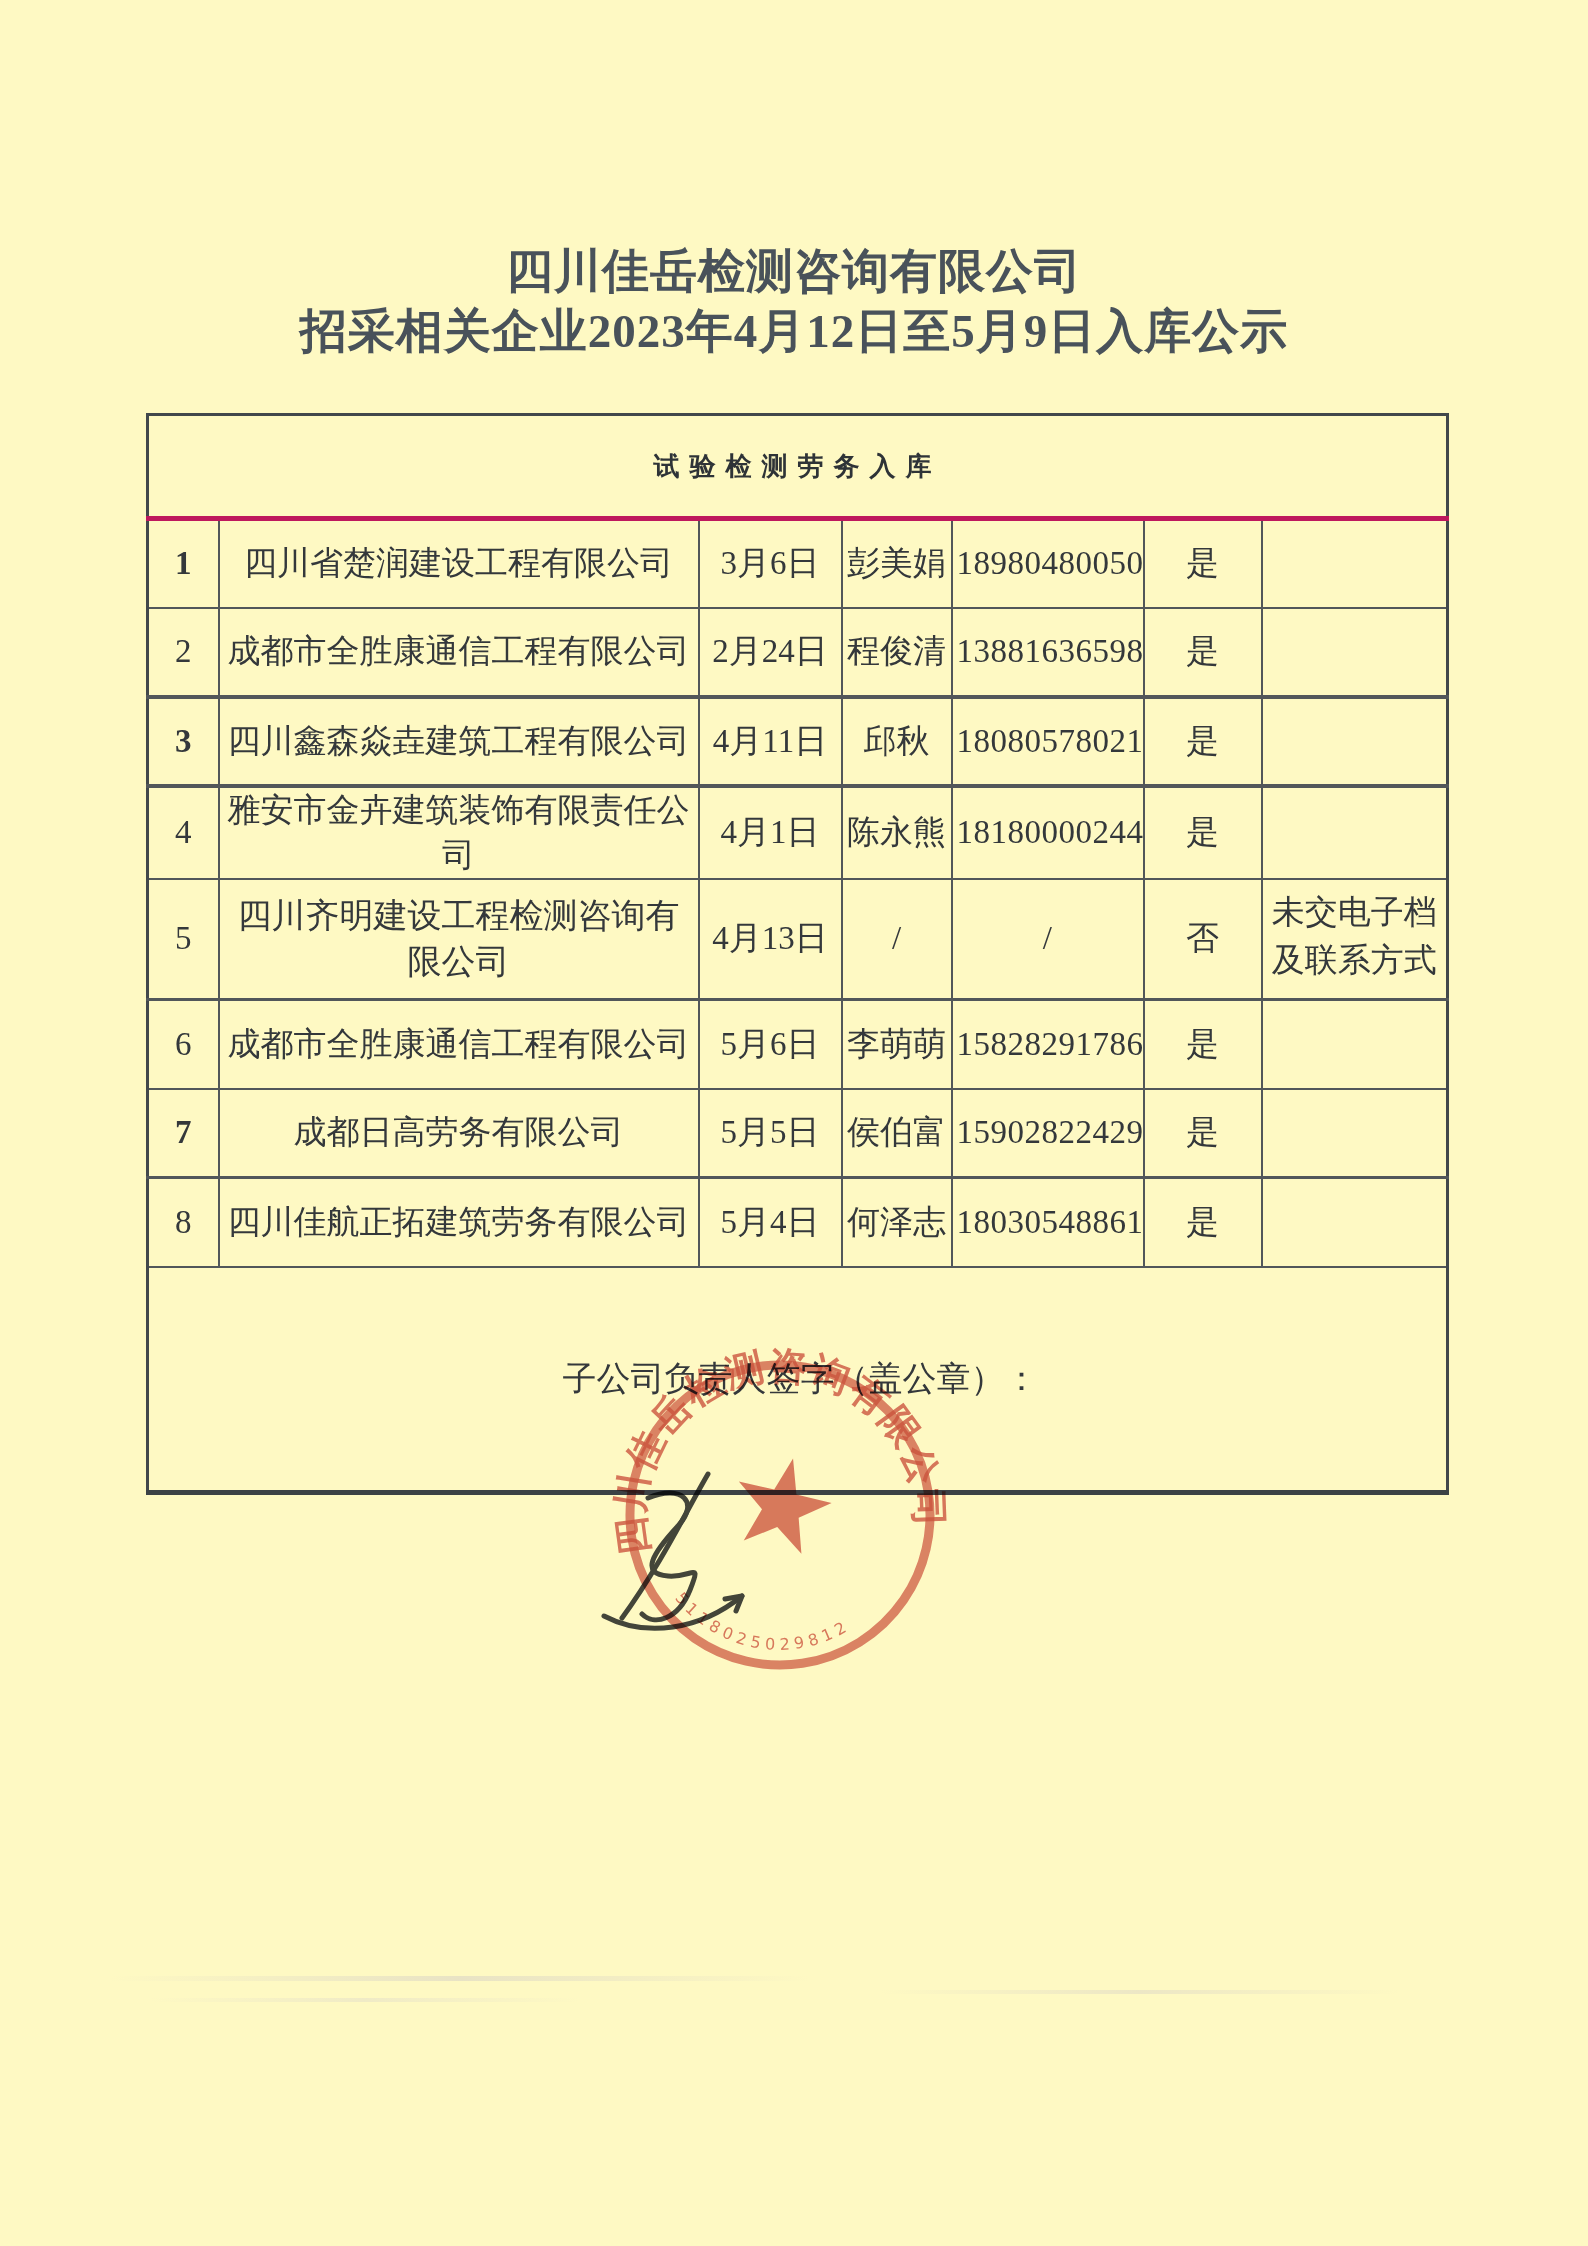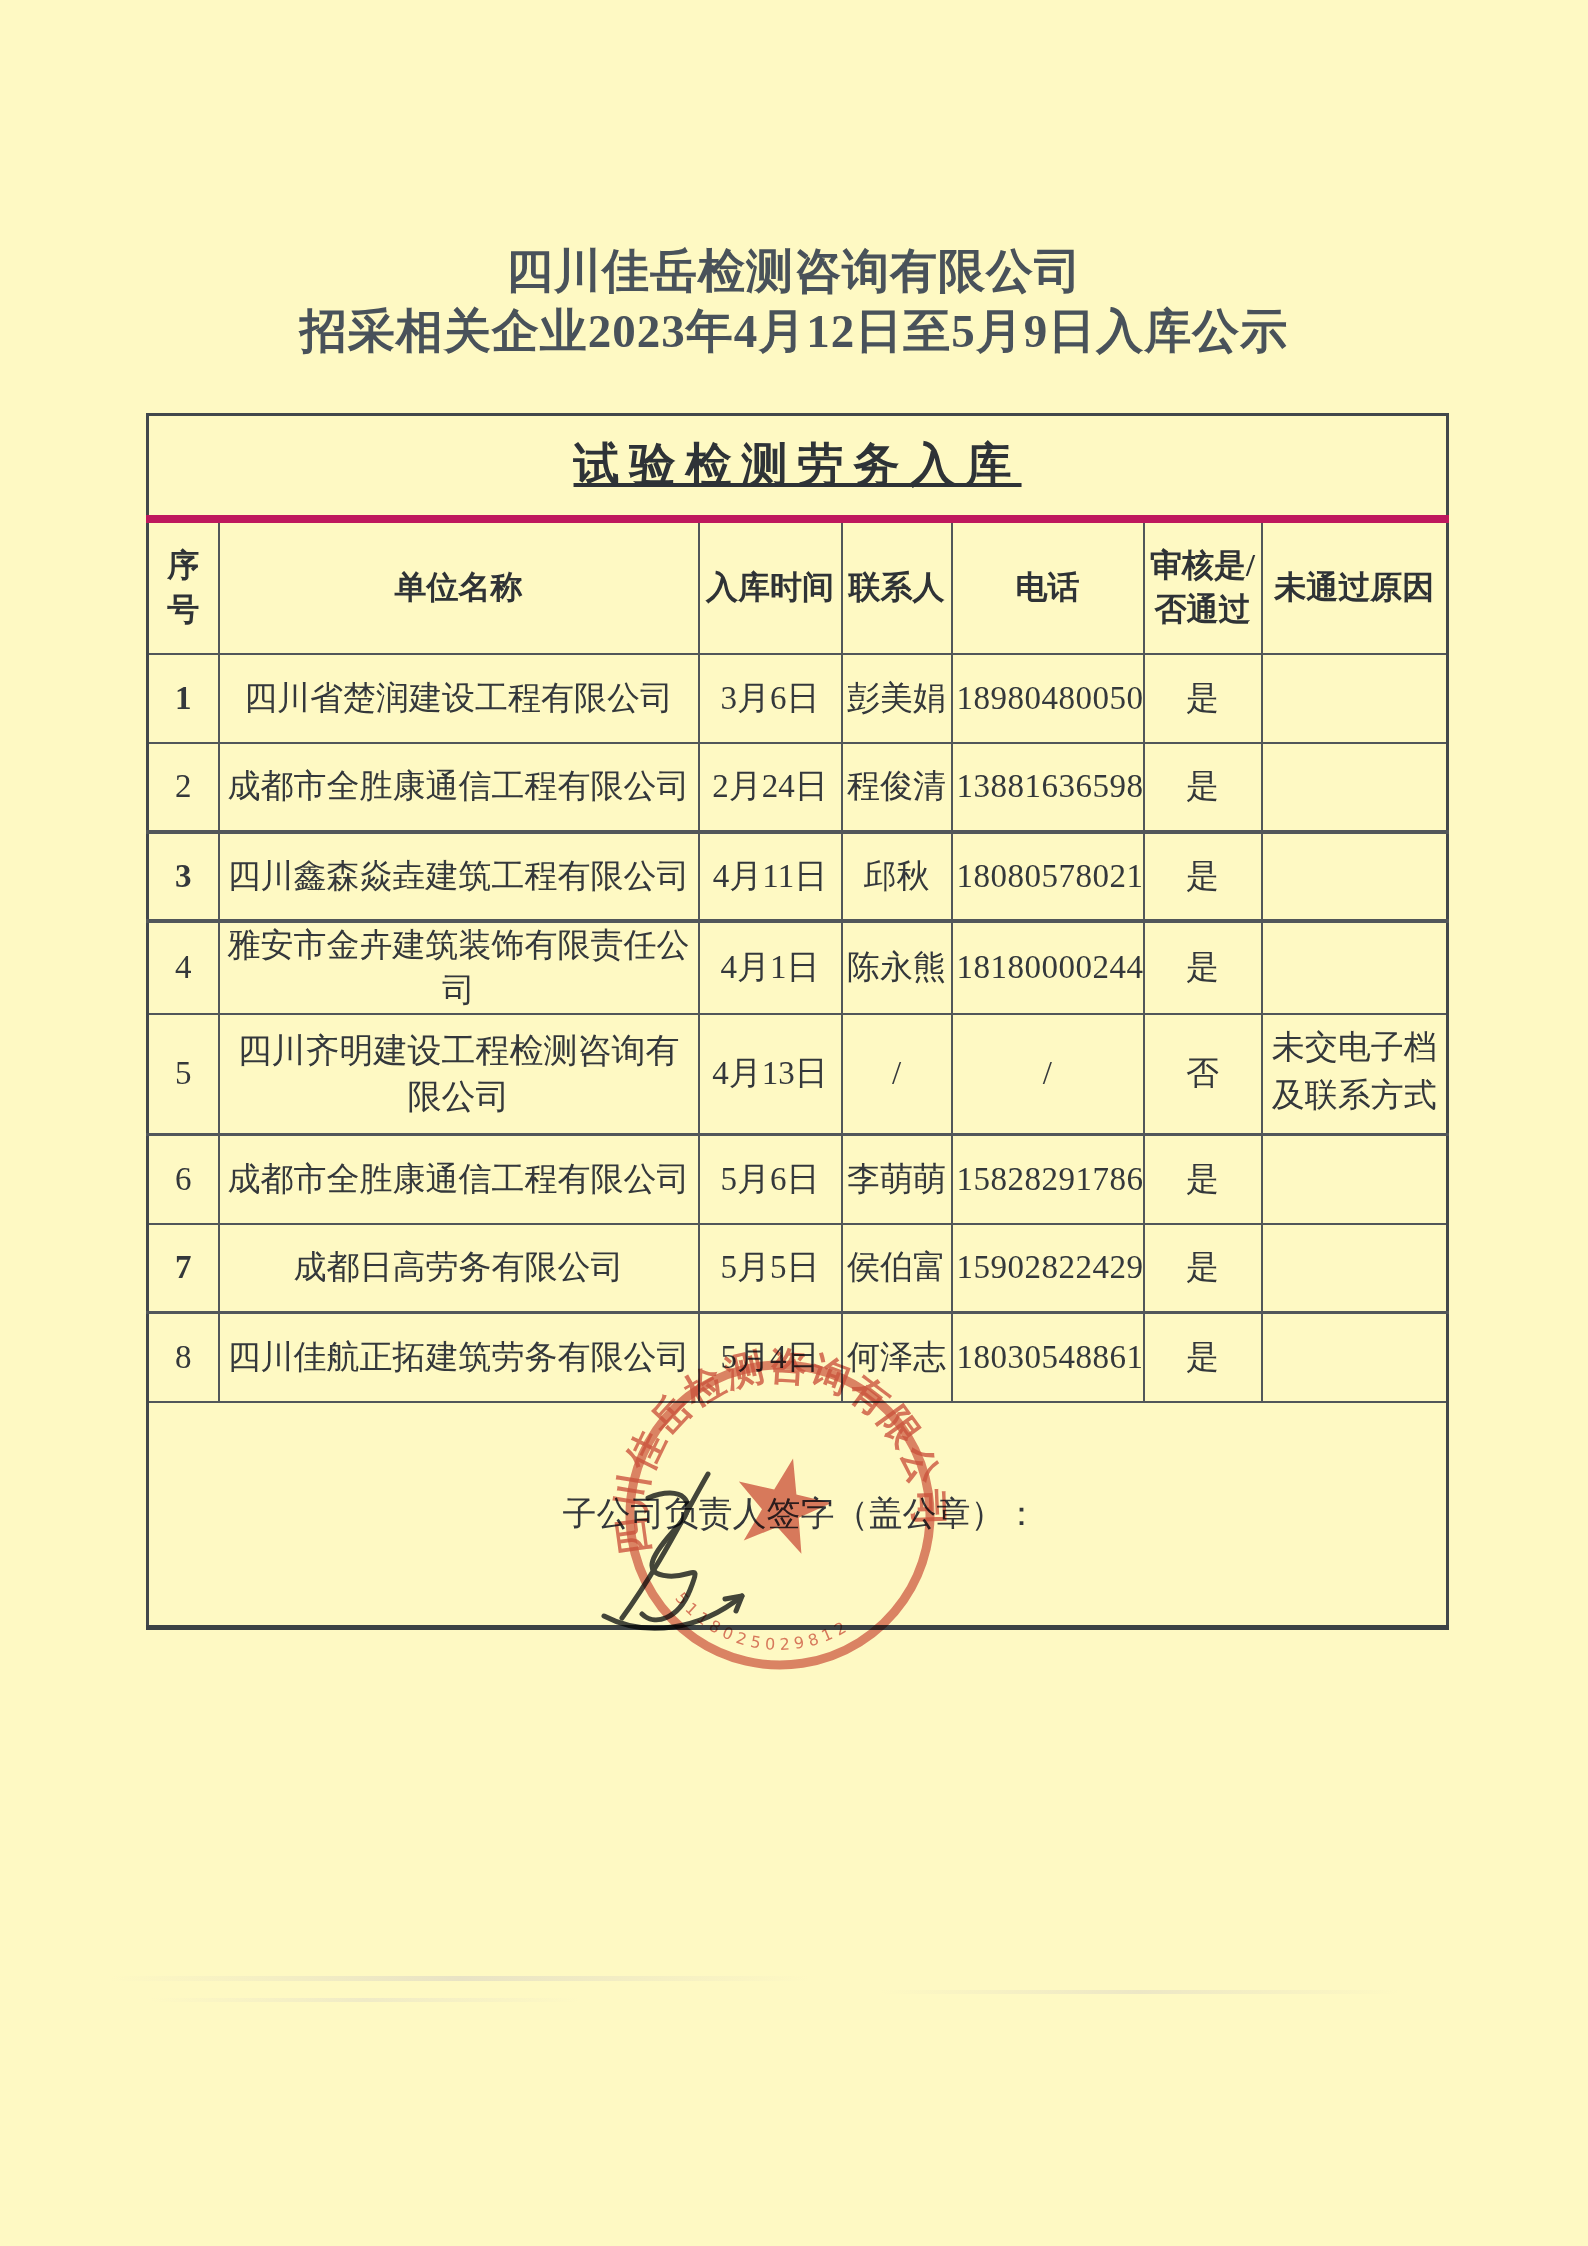--- a/index.html
+++ b/index.html
@@ -22,22 +22,22 @@
     border-collapse:collapse; table-layout:fixed;
     border:3px solid #42484c;
   }
   table.main th, table.main td {
     border:2px solid #52575a;
     text-align:center; vertical-align:middle;
     font-size:33px; color:#34383b;
     padding:0 4px; overflow:hidden;
   }
   tr.caption-row th {
-    height:104px; font-size:46px; font-weight:bold; letter-spacing:10px;
-    color:#2e3337; border-bottom:8px solid #be185d;text-decoration:underline;
+    height:104px; font-size:26px; font-weight:bold; letter-spacing:10px;
+    color:#2e3337; border-bottom:5px solid #be185d;
   }
   tr.header-row th {
     height:135px; font-size:32px; font-weight:bold; line-height:1.35;
     color:#2f3336;
   }
   tbody tr { height:89px; }
   tbody tr.tall { height:121px; }
   tbody tr:nth-child(3) td, tbody tr:nth-child(4) td { border-top-width:4px; }
   tbody tr:nth-child(6) td, tbody tr:nth-child(8) td { border-top-width:3px; }
   .c-no { font-size:32px; }
@@ -91,29 +91,20 @@
         <col style="width:143px">
       <col style="width:110px">
         <col style="width:192px">
         <col style="width:118px">
       <col style="width:186px">
     </colgroup>
     <thead>
       <tr class="caption-row">
         <th colspan="7">试验检测劳务入库</th>
       </tr>
-      <tr class="header-row">
-        <th>序号</th>
-        <th>单位名称</th>
-        <th>入库时间</th>
-        <th>联系人</th>
-        <th>电话</th>
-        <th>审核是/否通过</th>
-        <th>未通过原因</th>
-      </tr>
     </thead>
     <tbody>
         <tr>
       <td class="c-no">1</td>
       <td class="c-company">四川省楚润建设工程有限公司</td>
       <td class="c-date">3月6日</td>
       <td class="c-contact">彭美娟</td>
       <td class="c-phone">18980480050</td>
       <td class="c-approved">是</td>
       <td class="c-reason"></td>

